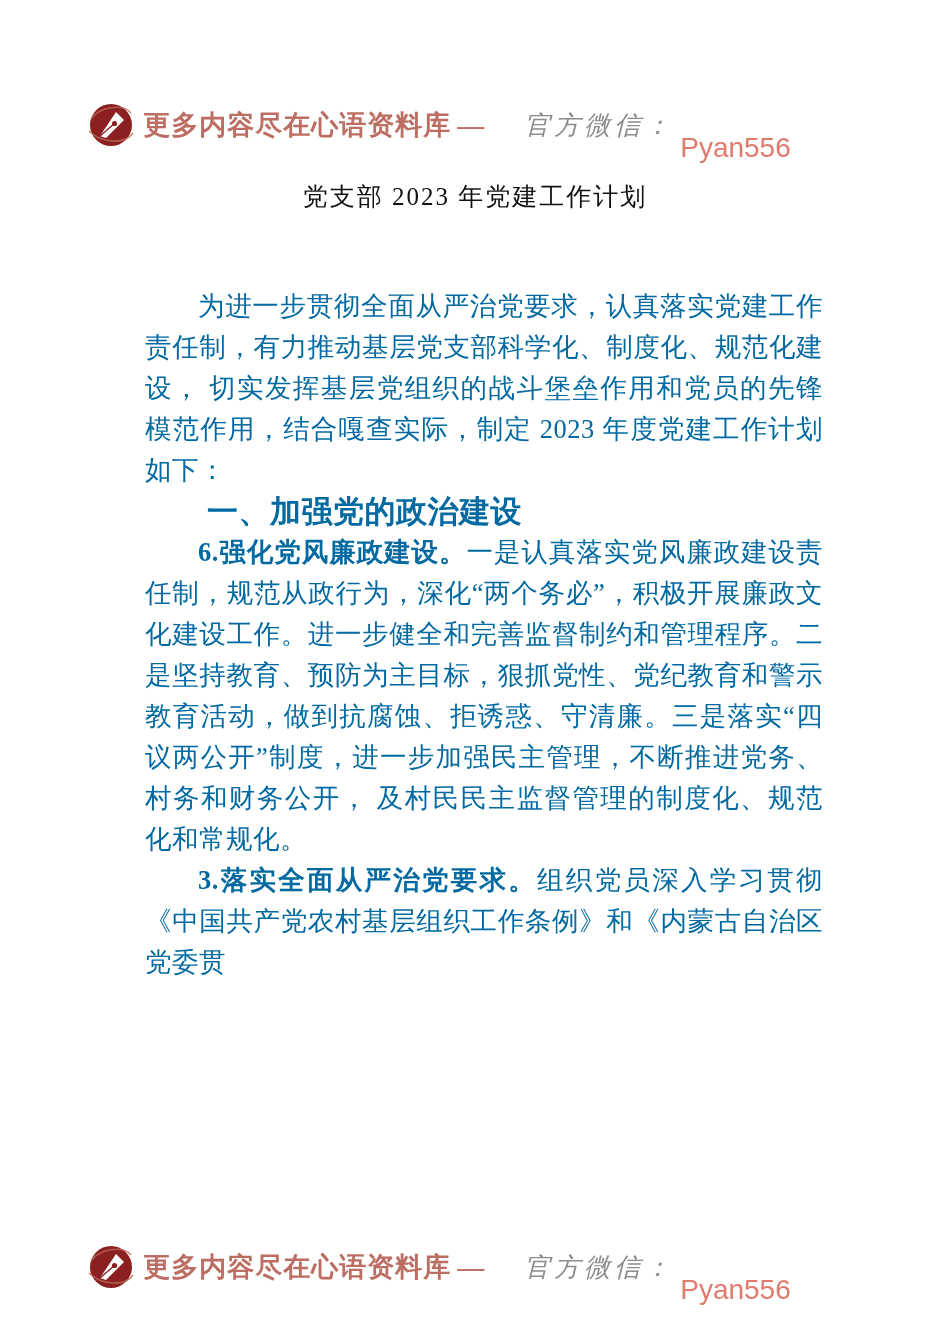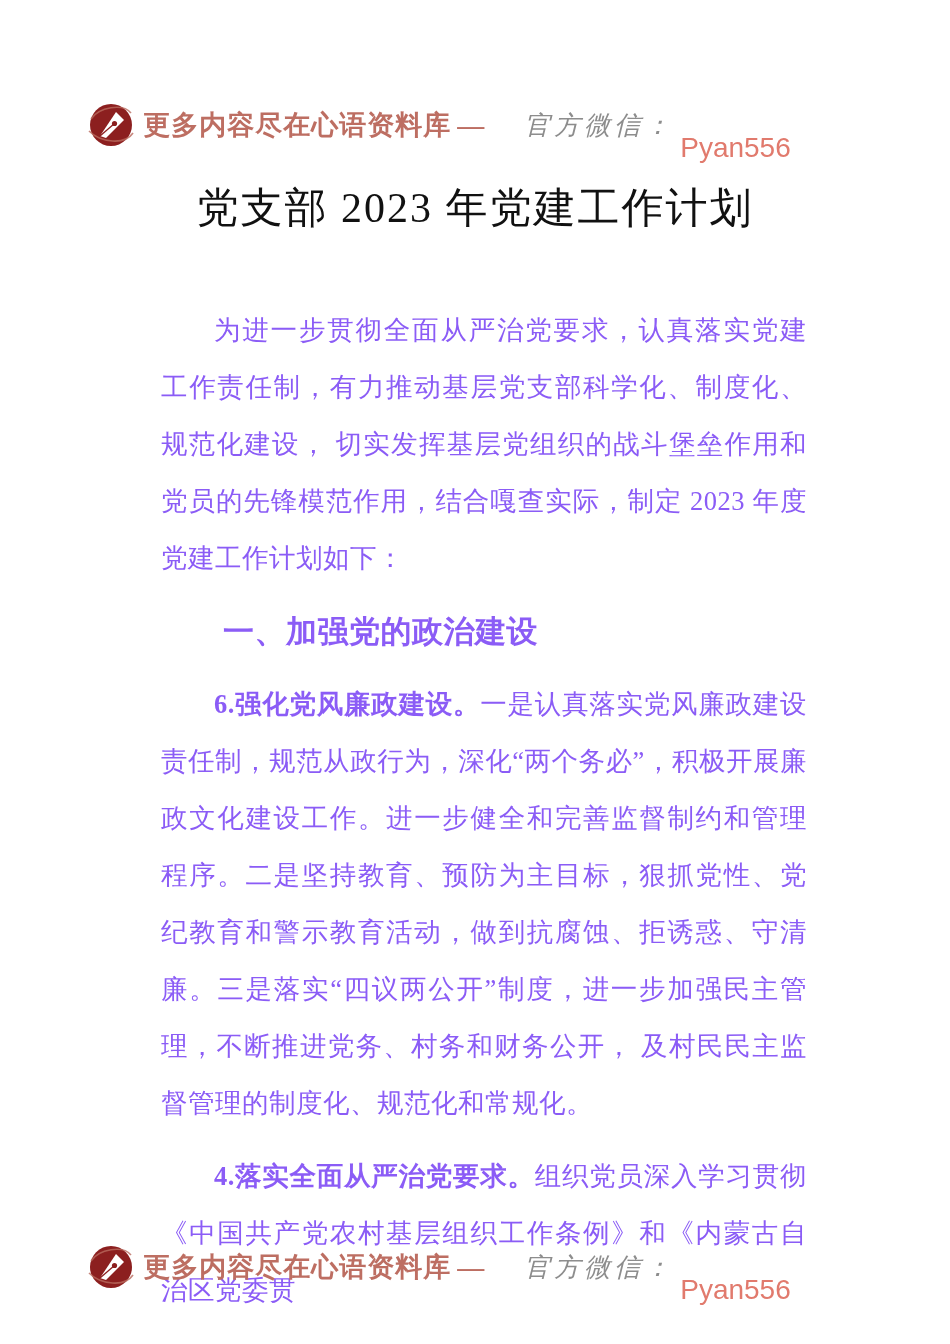--- a/index.html
+++ b/index.html
@@ -47,42 +47,42 @@
     font-family: "Liberation Sans", "DejaVu Sans", sans-serif;
     margin-top: 46px;
   }
 
   
   .doc-title {
     position: absolute;
     top: 180px; left: 0;
     width: 950px;
     text-align: center;
-    font-size: 42px;
+    font-size: 25px;
     font-weight: normal;
     letter-spacing: 2px;
     margin: 0;
     color: #111111;
     font-family: "Liberation Serif", "DejaVu Serif", serif;
   }
 
   
   .doc-body {
     position: absolute;
     top: 286px; left: 145px;
     width: 678px;
   }
   .para {
-    margin: 16px;
+    margin: 0;
     font-size: 26.5px;
-    line-height: 57px;
+    line-height: 41px;
     text-align: justify;
     text-indent: 2em;
     letter-spacing: 0.5px;
-    color: #8b5cf6;
+    color: #0369a1;
   }
   .para.heading {
     font-family: "Liberation Sans", "DejaVu Sans", sans-serif;
     font-weight: bold;
     text-align: left;
     font-size: 31px;
   }
   .para b.lead { font-weight: bold; }
 </style>
 </head>
@@ -104,21 +104,21 @@
     <span class="wm-label">官方微信：</span>
     <span class="wm-id">Pyan556</span>
 </div>
 
 <h1 class="doc-title">党支部 2023 年党建工作计划</h1>
 
 <div class="doc-body">
     <p class="para">为进一步贯彻全面从严治党要求，认真落实党建工作责任制，有力推动基层党支部科学化、制度化、规范化建设， 切实发挥基层党组织的战斗堡垒作用和党员的先锋模范作用，结合嘎查实际，制定 2023 年度党建工作计划如下：</p>
     <p class="para heading">一、加强党的政治建设</p>
     <p class="para"><b class="lead">6.强化党风廉政建设。</b>一是认真落实党风廉政建设责任制，规范从政行为，深化“两个务必”，积极开展廉政文化建设工作。进一步健全和完善监督制约和管理程序。二是坚持教育、预防为主目标，狠抓党性、党纪教育和警示教育活动，做到抗腐蚀、拒诱惑、守清廉。三是落实“四议两公开”制度，进一步加强民主管理，不断推进党务、村务和财务公开， 及村民民主监督管理的制度化、规范化和常规化。</p>
-    <p class="para"><b class="lead">4.落实全面从严治党要求。</b>组织党员深入学习贯彻《中国共产党农村基层组织工作条例》和《内蒙古自治区党委贯</p>
+    <p class="para"><b class="lead">3.落实全面从严治党要求。</b>组织党员深入学习贯彻《中国共产党农村基层组织工作条例》和《内蒙古自治区党委贯</p>
   </div>
 
 <div class="watermark footer">
   <span class="wm-logo">
     <svg viewBox="0 0 52 52" width="52" height="52" aria-hidden="true">
       <circle cx="26" cy="26" r="21" fill="#8c1f1f"></circle>
       <path d="M15 37 L31 13 L39 21 L21 39 Z" fill="#ffffff"></path>
       <circle cx="29.5" cy="24.5" r="2.6" fill="#8c1f1f"></circle>
       <path d="M15 37 L29.5 24.5" stroke="#8c1f1f" stroke-width="1.3" fill="none"></path>
       <path d="M6 20 C 14 8, 38 4, 46 14" stroke="#b96a5e" stroke-width="1.6" fill="none" opacity="0.8"></path>

